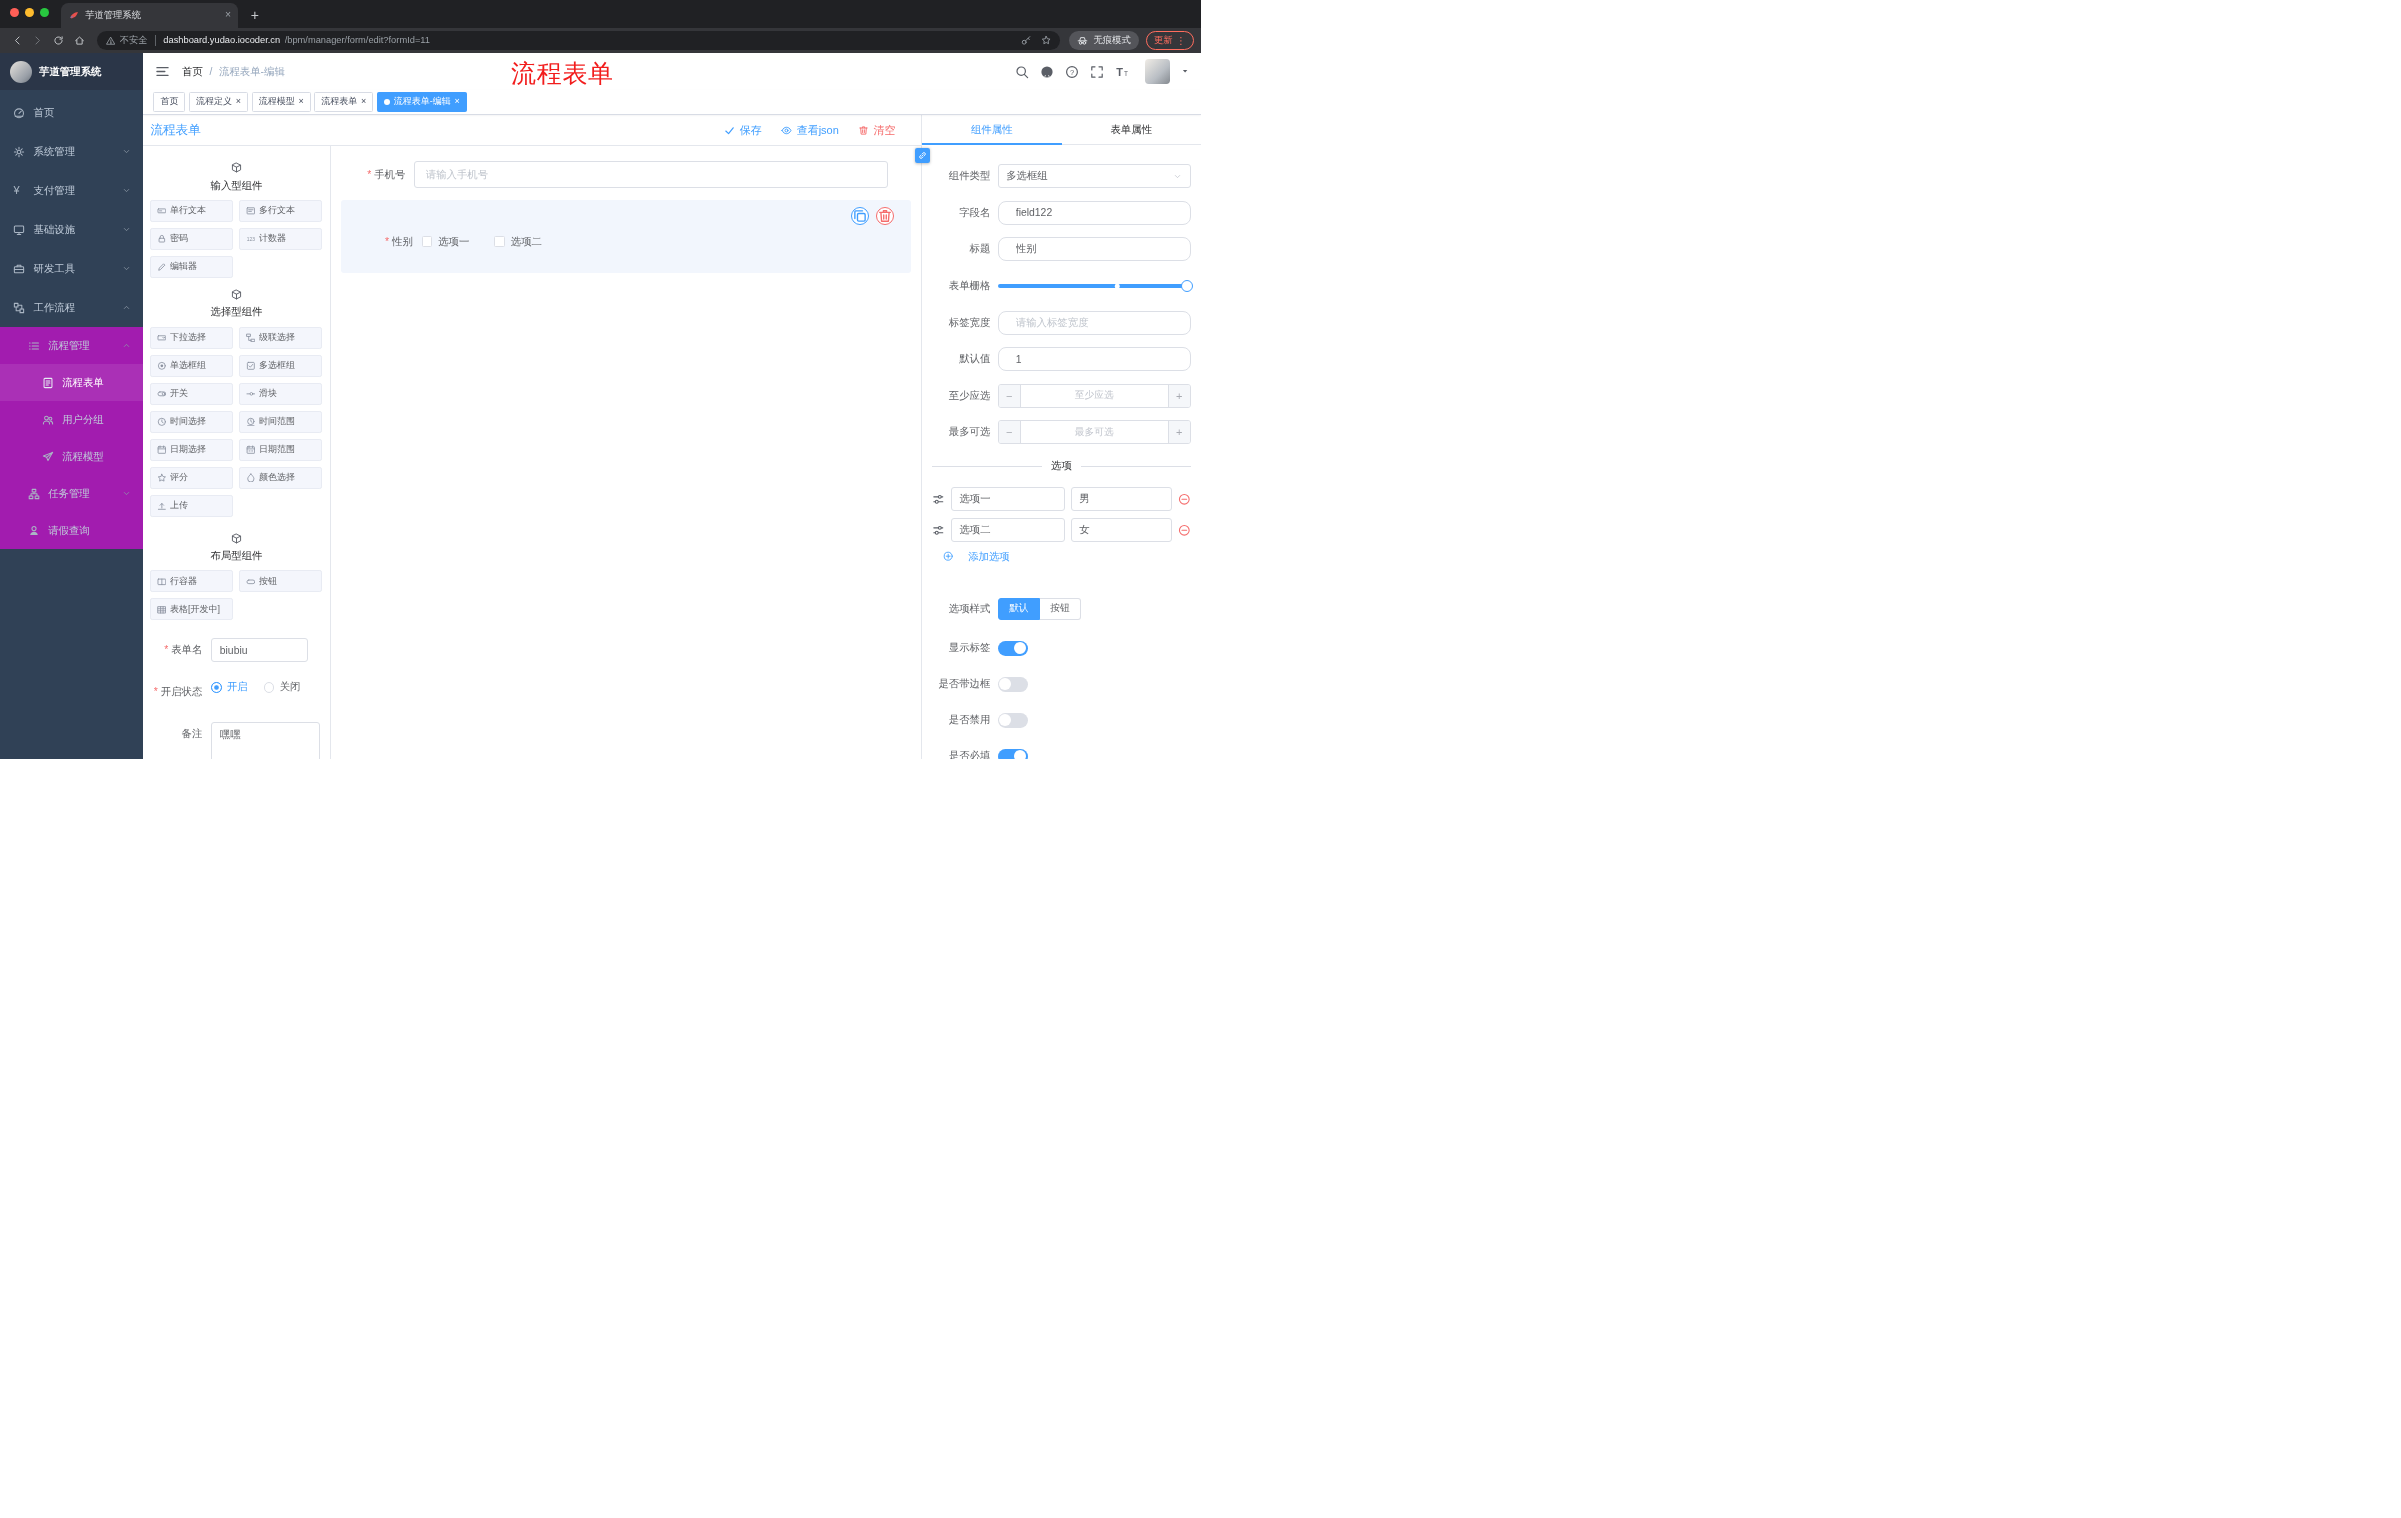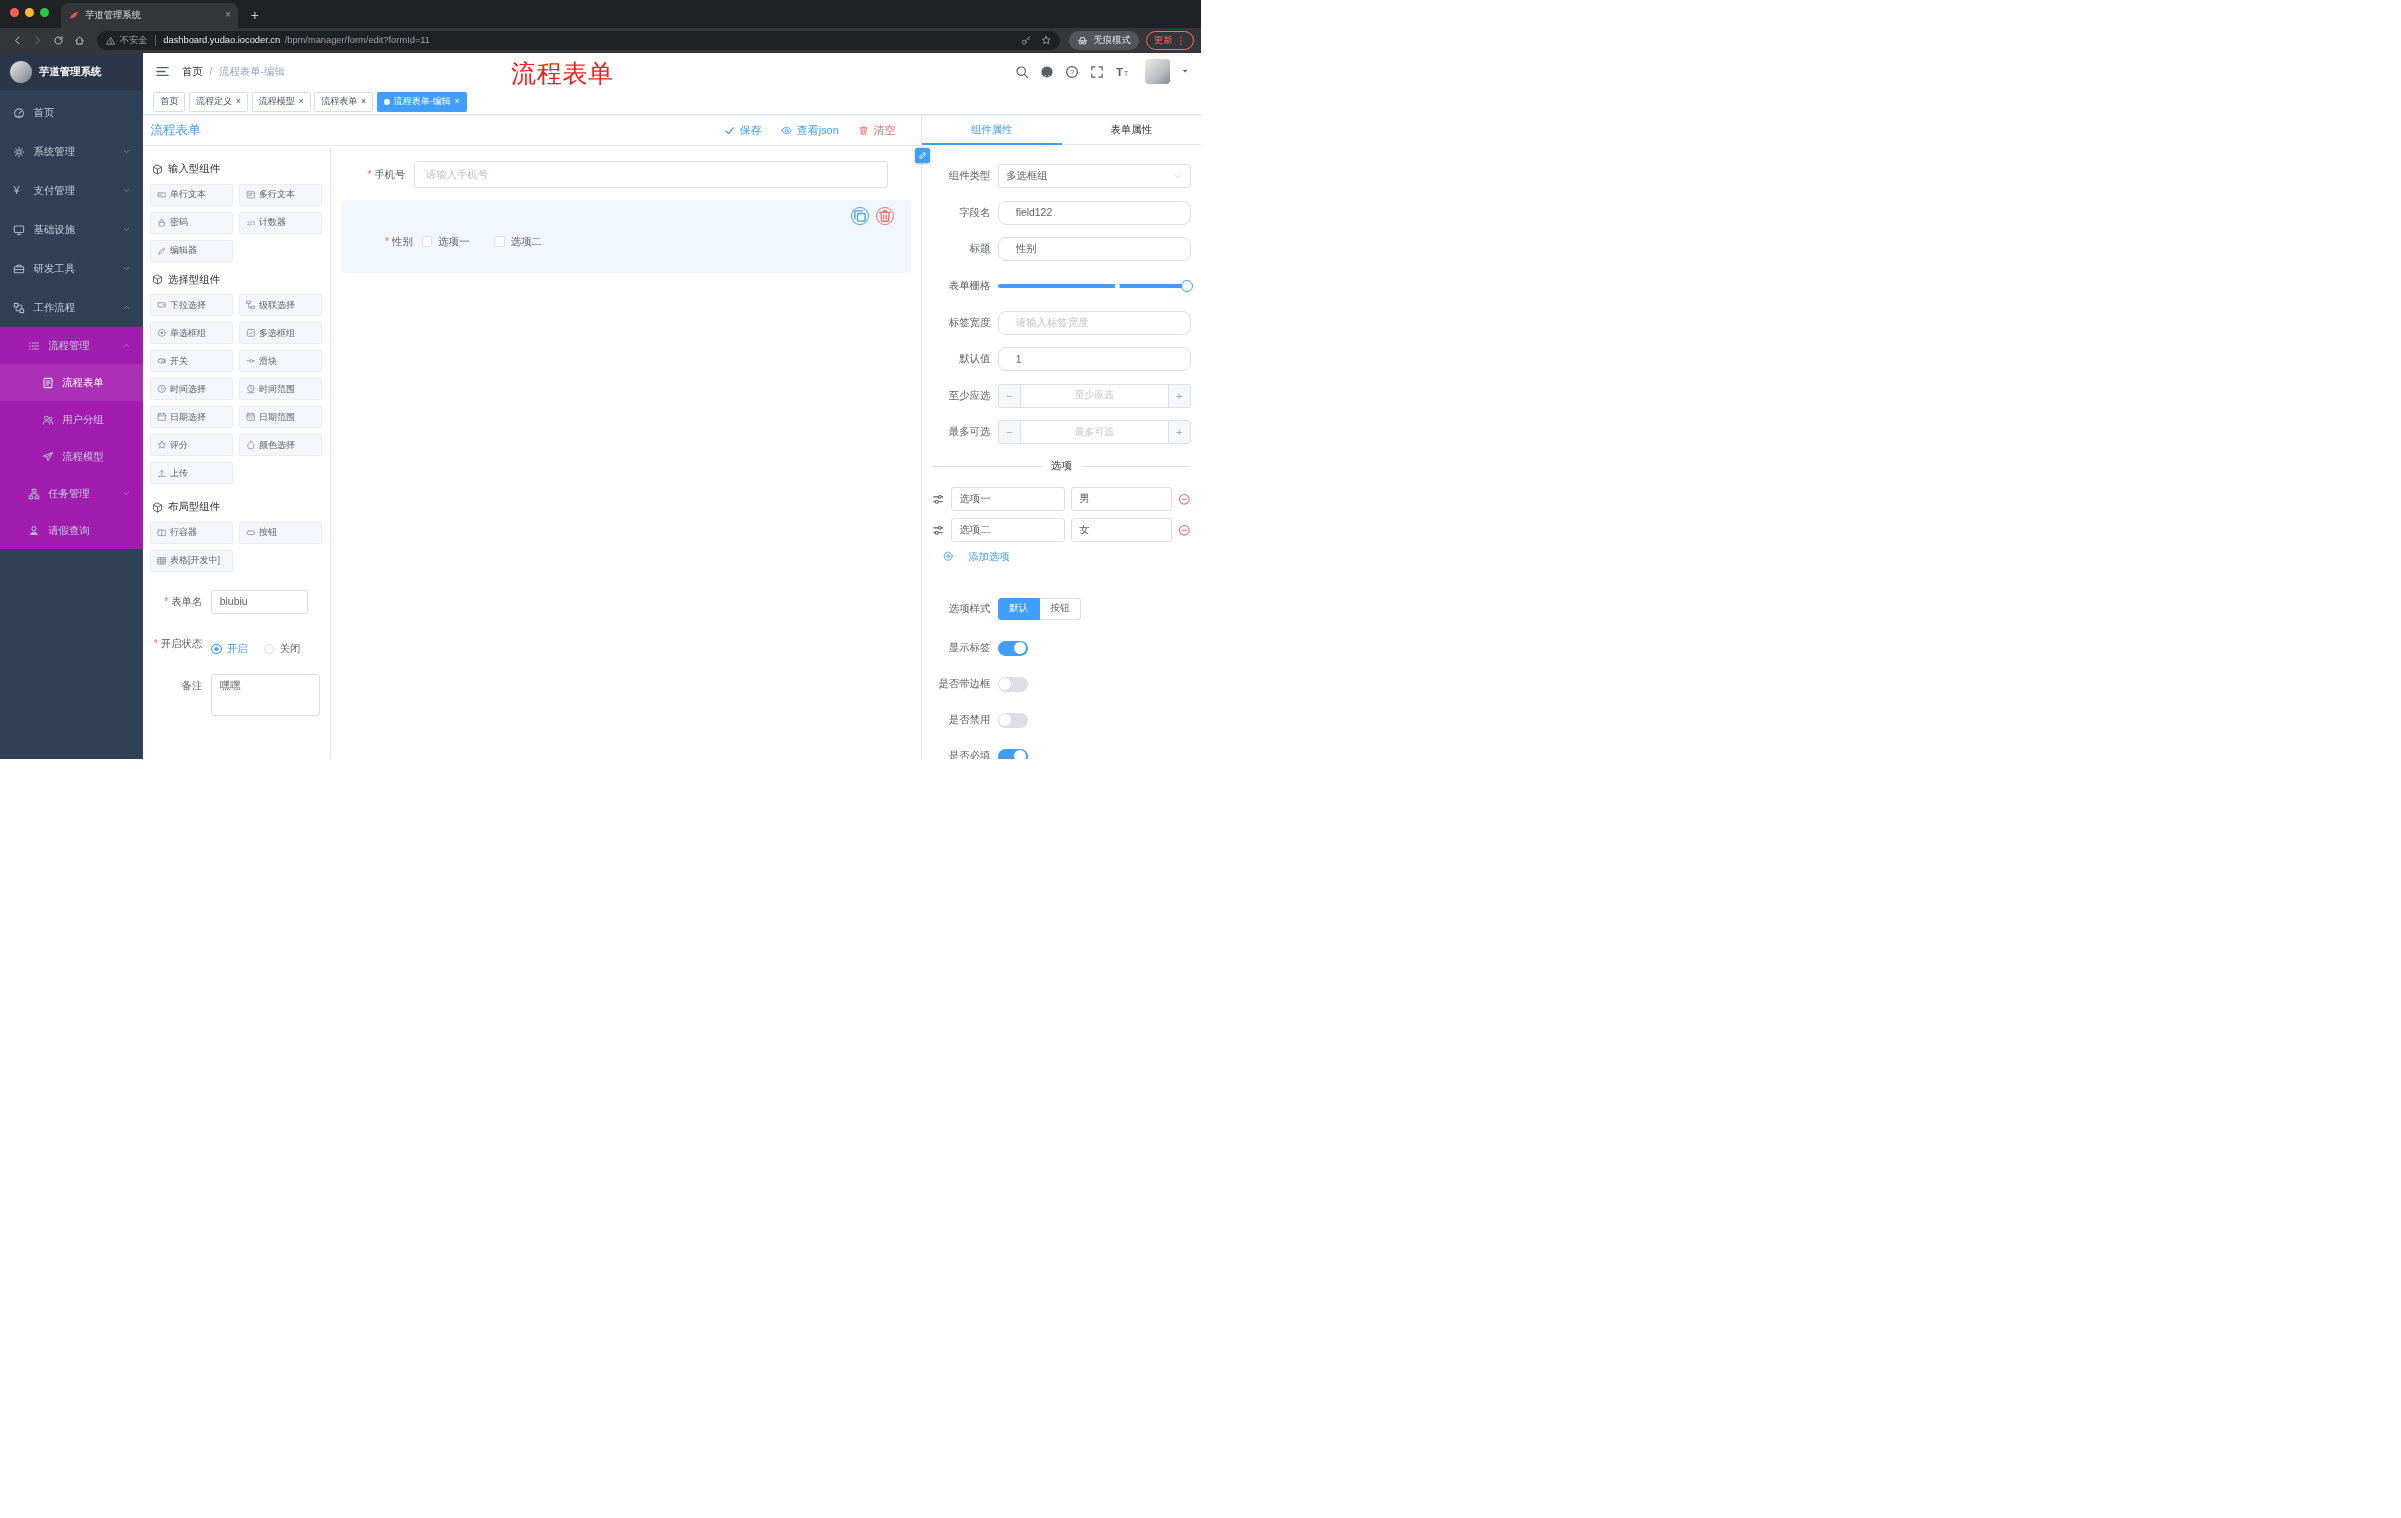--- a/index.html
+++ b/index.html
@@ -84,34 +84,34 @@
   .designer{flex:1;display:flex;flex-direction:column;min-width:0;border-right:0.7px solid #e4e7ed;}
   .designer-header{height:31px;border-bottom:0.7px solid #e4e7ed;display:flex;align-items:center;padding:0 7.4px;flex-shrink:0;}
   .designer-title{color:#409eff;font-size:12.6px;font-weight:500;}
   .designer-actions{margin-left:auto;display:flex;gap:19.3px;padding-right:18px;font-size:11px;}
   .action{display:flex;align-items:center;gap:4.5px;color:#409eff;cursor:pointer;}
   .action.danger{color:#f56c6c;}
   .action .ic{width:11px;height:11px;}
 
   .designer-body{flex:1;display:flex;min-height:0;}
   .components{width:188px;flex-shrink:0;border-right:0.7px solid #e4e7ed;padding:9px 7.4px;overflow:hidden;}
-  .group-title{display:flex;align-items:center;gap:5.2px;font-size:10.4px;color:#303133;margin:7.4px 1.5px;}
+  .group-title{display:flex;align-items:center;gap:5.2px;font-size:10.4px;color:#303133;margin:7.4px 1.5px;flex-direction:column;}
   .group-title .ic{width:11px;height:11px;color:#5a5e66;}
   .comp-grid{display:flex;flex-wrap:wrap;gap:6px;}
   .comp-btn{width:83px;height:22px;display:flex;align-items:center;gap:3.7px;padding:0 5.2px;background:#f4f6fc;border:0.7px solid #e8ebf3;border-radius:2.2px;font-size:9px;color:#606266;cursor:grab;white-space:nowrap;}
   .comp-btn .c-icon{width:9.7px;height:9.7px;color:#8a919f;flex-shrink:0;}
   .comp-btn .c-icon svg{width:9.7px;height:9.7px;}
 
   .meta{margin-top:18px;display:flex;flex-direction:column;gap:18px;padding-right:3px;}
   .meta-row{display:flex;align-items:center;}
   .meta-row.top{align-items:flex-start;}
   .meta-label{width:52px;text-align:right;font-size:10.4px;color:#606266;margin-right:9px;flex-shrink:0;line-height:24px;white-space:nowrap;}
   .req::before{content:"*";color:#f56c6c;margin-right:3px;}
   .meta-input{width:97px;height:24px;border:0.7px solid #dcdfe6;border-radius:3px;padding:0 7.4px;font-size:10.4px;color:#606266;outline:none;}
-  .radio-group{display:flex;gap:16.3px;align-items:flex-end;height:24px;font-size:10.4px;}
+  .radio-group{display:flex;gap:16.3px;align-items:flex-start;height:24px;font-size:10.4px;}
   .radio{display:flex;align-items:center;gap:5.2px;color:#606266;cursor:pointer;}
   .radio .rc{width:10.4px;height:10.4px;border-radius:50%;border:0.7px solid #dcdfe6;background:#fff;flex-shrink:0;}
   .radio.checked{color:#409eff;}
   .radio.checked .rc{border-color:#409eff;background:#409eff;box-shadow:inset 0 0 0 2.2px #fff;}
   .meta-textarea{width:111px;height:42px;border:0.7px solid #dcdfe6;border-radius:3px;padding:4.5px 7.4px;font-size:10.4px;color:#606266;resize:none;font-family:inherit;outline:none;}
 
   .canvas{flex:1;padding:15px 10.4px;overflow:hidden;background:#fff;min-width:0;}
   .canvas-row{display:flex;}
   .field-label{width:73px;text-align:right;padding-right:9px;font-size:10.4px;color:#606266;line-height:27px;flex-shrink:0;white-space:nowrap;}
   .cv-input{width:474px;height:27px;border:0.7px solid #dcdfe6;border-radius:3px;padding:0 10.4px;font-size:10.4px;color:#606266;outline:none;background:#fff;}

